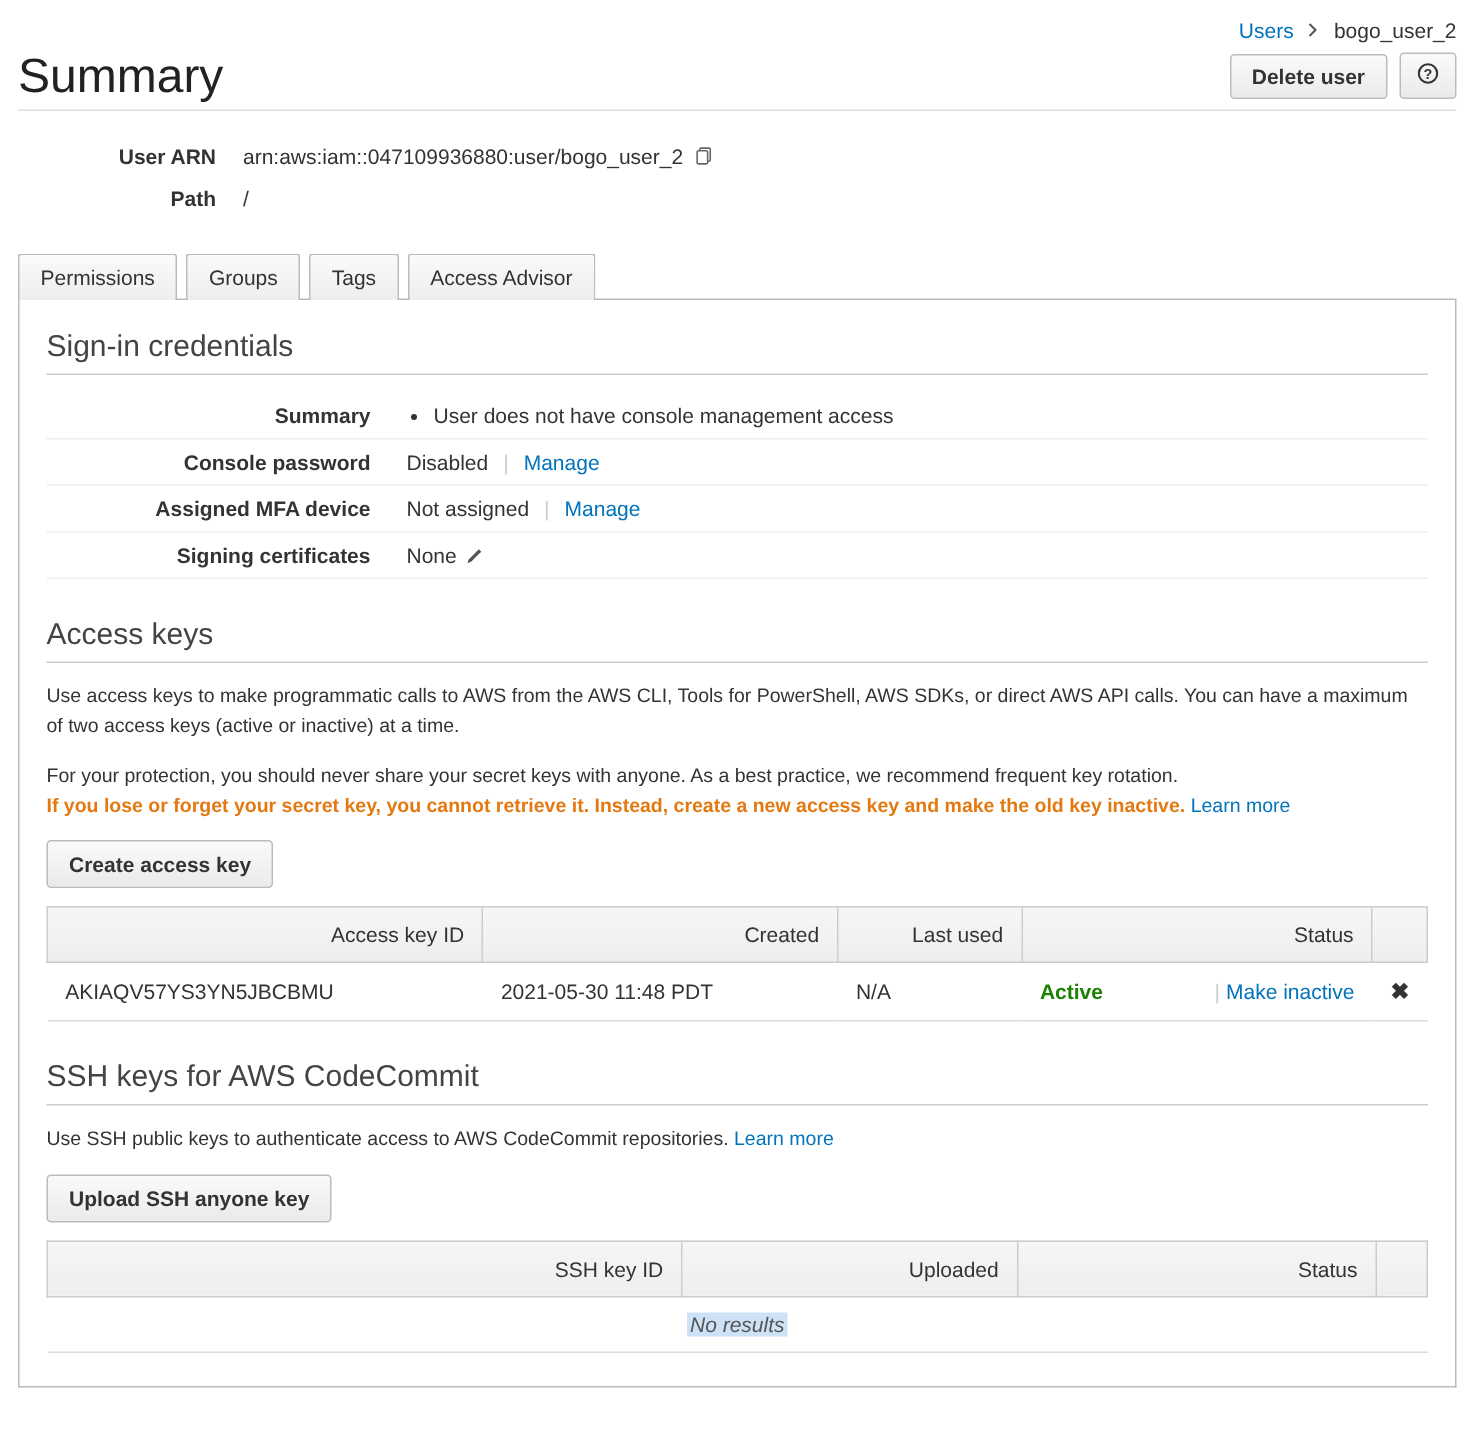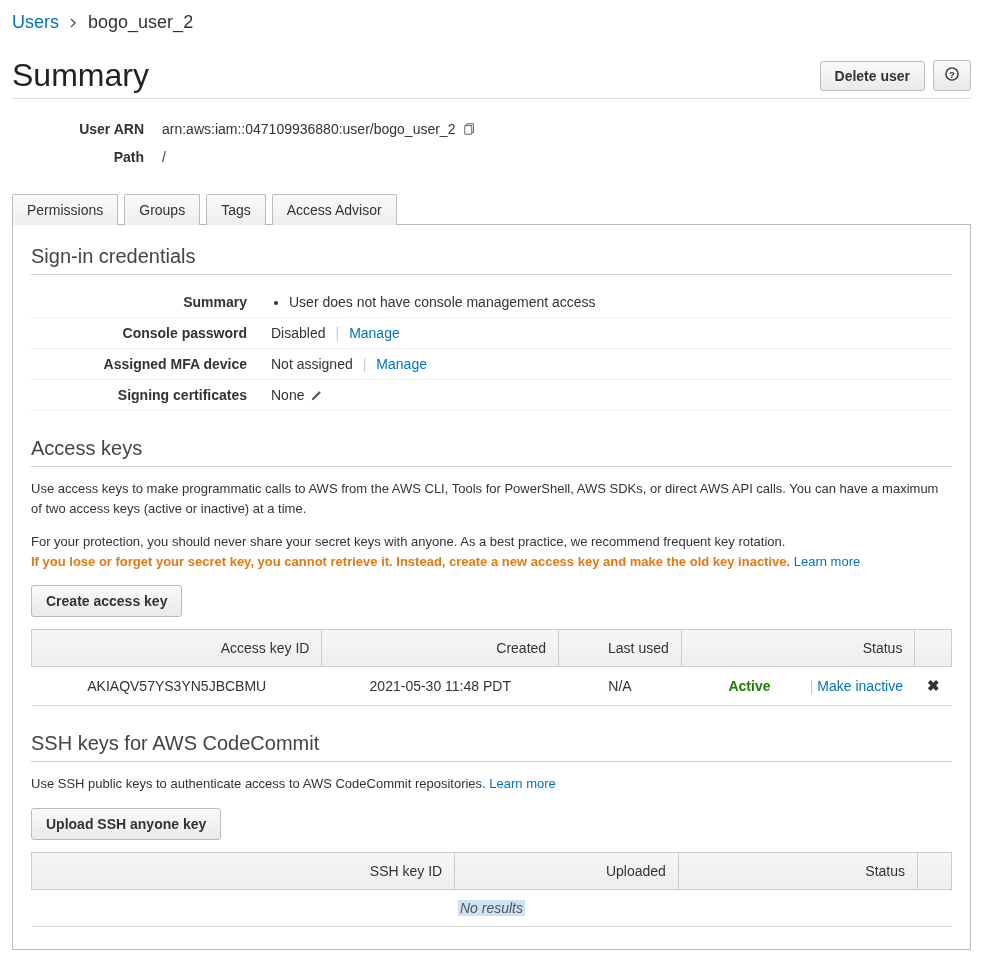--- a/index.html
+++ b/index.html
@@ -7,21 +7,21 @@
     font-family: -apple-system, "Helvetica Neue", Arial, sans-serif;
     font-size: 14px;
     color: #333;
     background: #fff;
     padding: 12px;
     width: 983px;
   }
   a { color: #0073bb; text-decoration: none; cursor: pointer; }
 
   
-  .breadcrumb { font-size: 18px; margin-bottom: 24px; }
+  .breadcrumb { font-size: 14px; margin-bottom: 4px; text-align: right; }
   .breadcrumb .sep { margin: 0 6px; color: #666; font-size: 11px; display:inline-block; }
 
   
   .header-row { display: flex; justify-content: space-between; align-items: center; border-bottom: 1px solid #ddd; padding-bottom: 4px; margin-bottom: 16px; }
   .header-row h1 { font-size: 32px; font-weight: 400; color: #222; }
   .header-actions { display: flex; gap: 8px; align-items: center; }
   .btn {
     background: linear-gradient(#fafafa,#eaeaea);
     border: 1px solid #bbb;
     border-radius: 3px;
@@ -84,21 +84,21 @@
   
   table { width: 100%; border-collapse: collapse; font-size: 14px; }
   thead th {
     background: linear-gradient(#f6f6f6,#eee);
     border: 1px solid #ccc;
     text-align: right;
     padding: 10px 12px;
     font-weight: 400;
     color: #333;
   }
-  tbody td { padding: 10px 12px; border-bottom: 1px solid #ddd; color: #333; text-align: center; }
+  tbody td { padding: 10px 12px; border-bottom: 1px solid #ddd; color: #333; }
   tbody td .row-actions { display: inline-flex; align-items: center; float: right; }
   .x-icon { font-weight: 700; color: #333; cursor: pointer; font-size: 15px; }
   #accesskeys-table thead th:last-child { width: 34px; }
   #accesskeys-table tbody td:last-child { text-align: center; }
 
   .no-results { text-align: center; padding: 10px; font-style: italic; color: #555; }
   .no-results span { background: #cde2f7; padding: 0 2px; }
 
   
   #ssh-table thead th:nth-child(1){ width:46%; }

